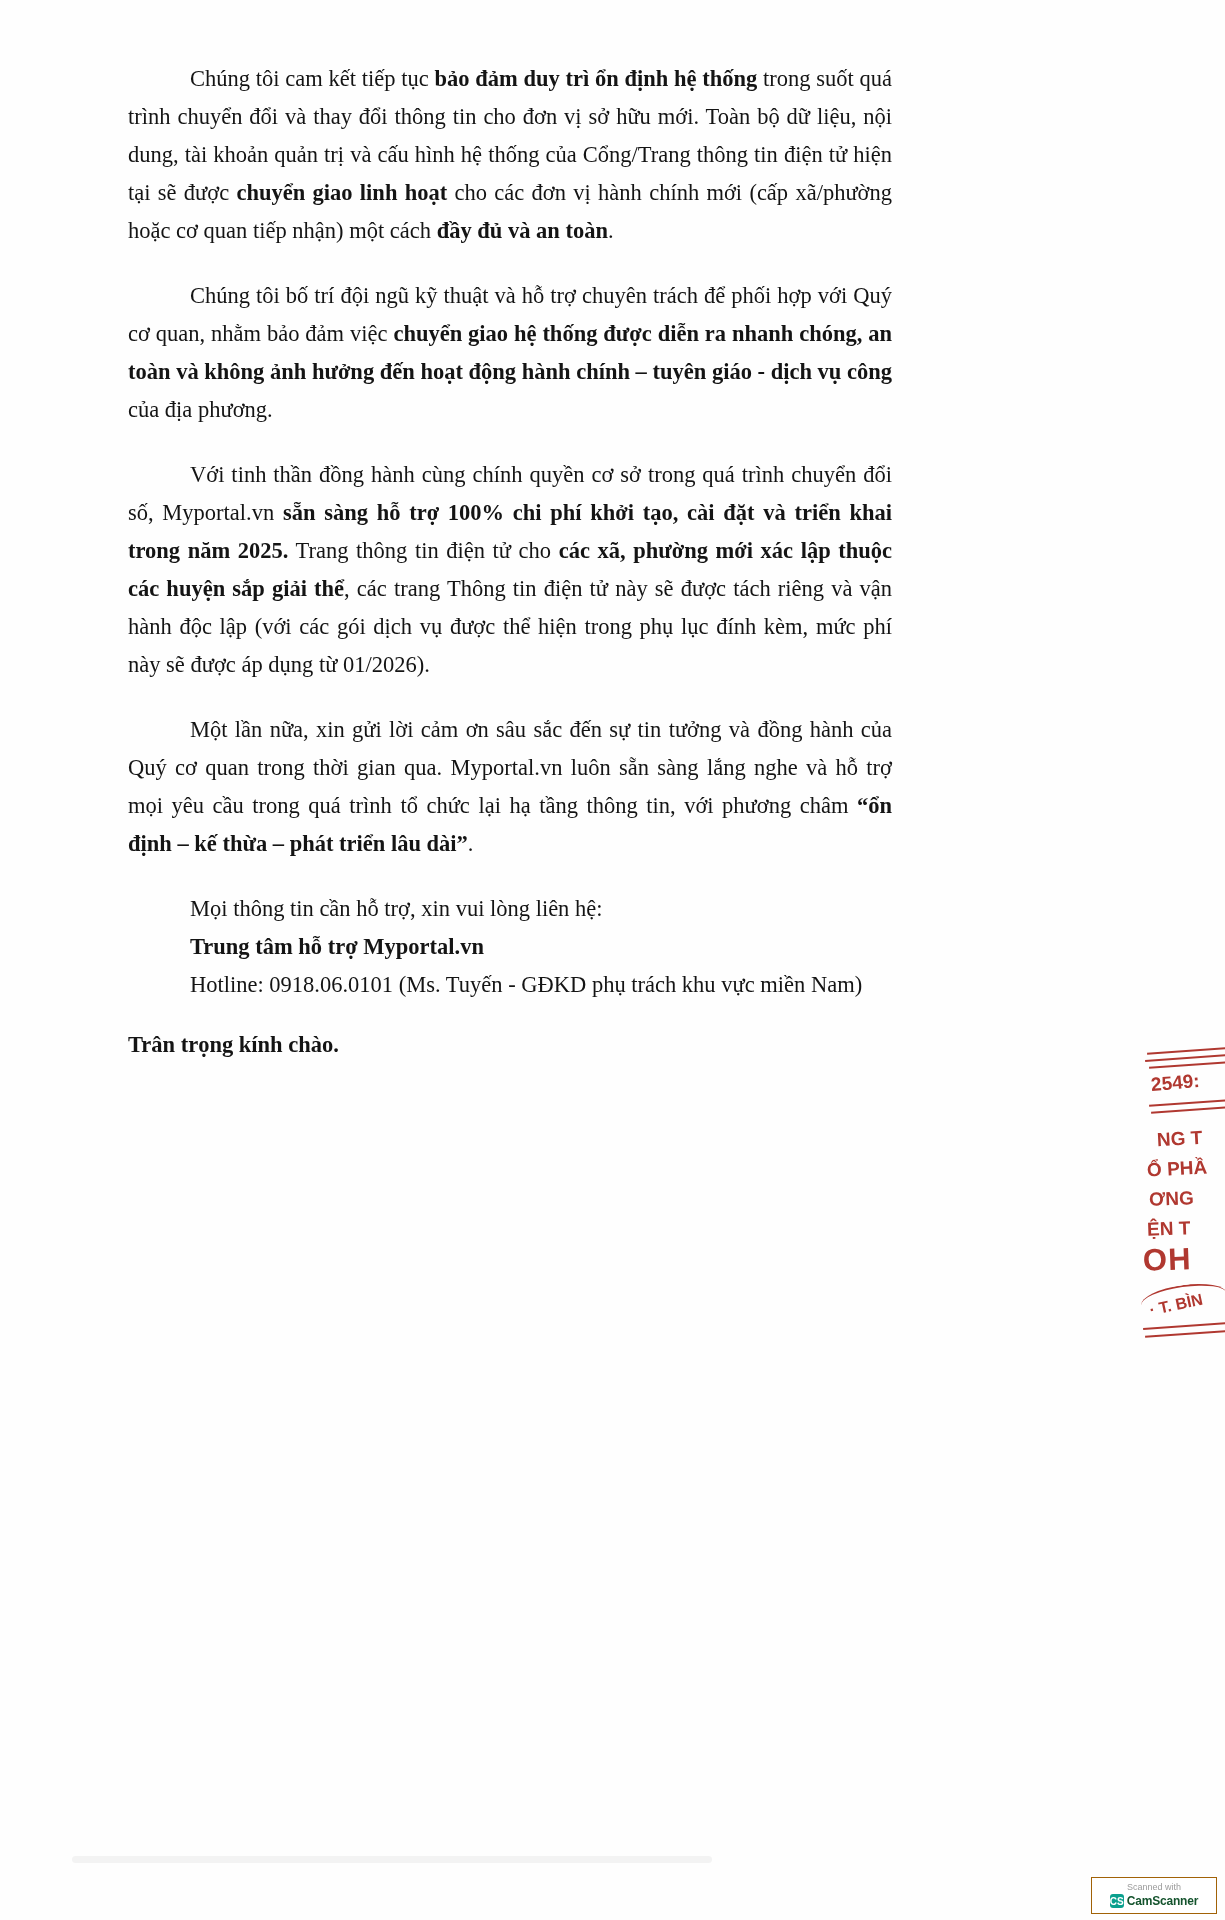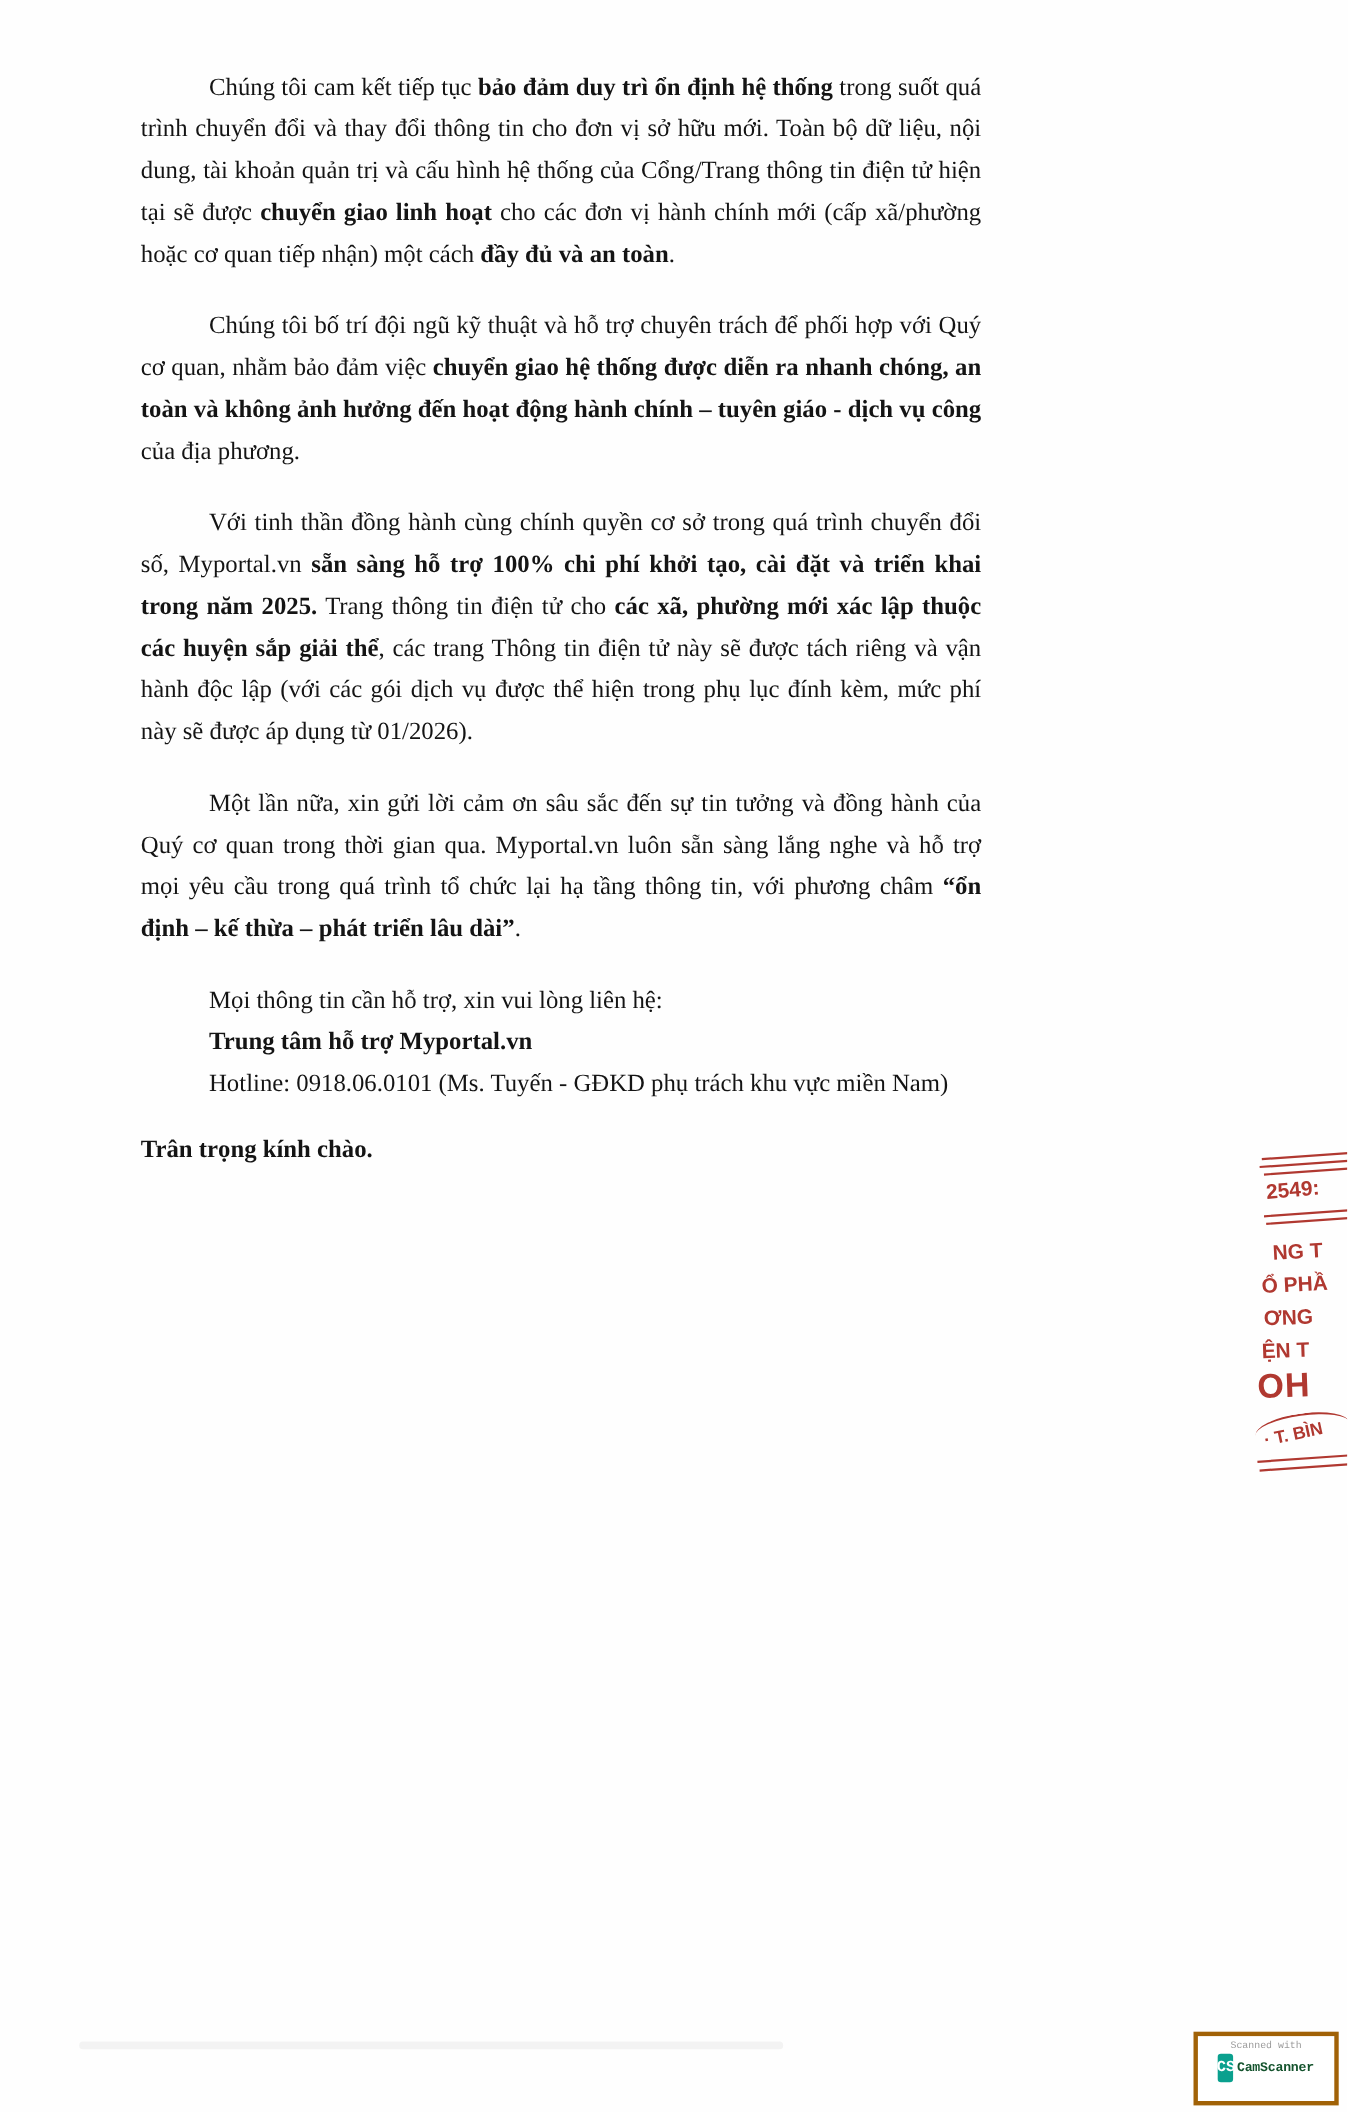--- a/index.html
+++ b/index.html
@@ -41,27 +41,27 @@
 
   
   .scan-band {
     position:absolute; left:72px; top:1856px; width:640px; height:7px;
     background:#f3f3f3; border-radius:4px;
   }
 
   
   .watermark {
     position:absolute; right:8px; bottom:6px; width:116px;
-    background:#ffffff; border:4px solid #a16207; padding:4px 4px 17px 4px;
-    text-align:center; font-family:Liberation Mono, monospace;
+    background:#ffffff; border:1px solid #a16207; padding:4px 4px 5px 4px;
+    text-align:center; font-family:Liberation Sans, sans-serif;
   }
   .wm-top { display:block; font-size:9px; color:#9b9b9b; }
   .wm-bottom { display:flex; align-items:center; justify-content:center; gap:3px; margin-top:2px; }
   .cs-icon {
-    width:14px; height:26px; background:#0aa08e; color:#fff; font-size:14px;
+    width:14px; height:14px; background:#0aa08e; color:#fff; font-size:10px;
     font-weight:bold; border-radius:3px; display:inline-flex;
     align-items:center; justify-content:center; flex:0 0 auto;
   }
   .wm-name { font-size:12px; font-weight:bold; color:#14532d; letter-spacing:-0.2px; }
 </style>
 </head>
 <body>
 
 <div class="page">
 

